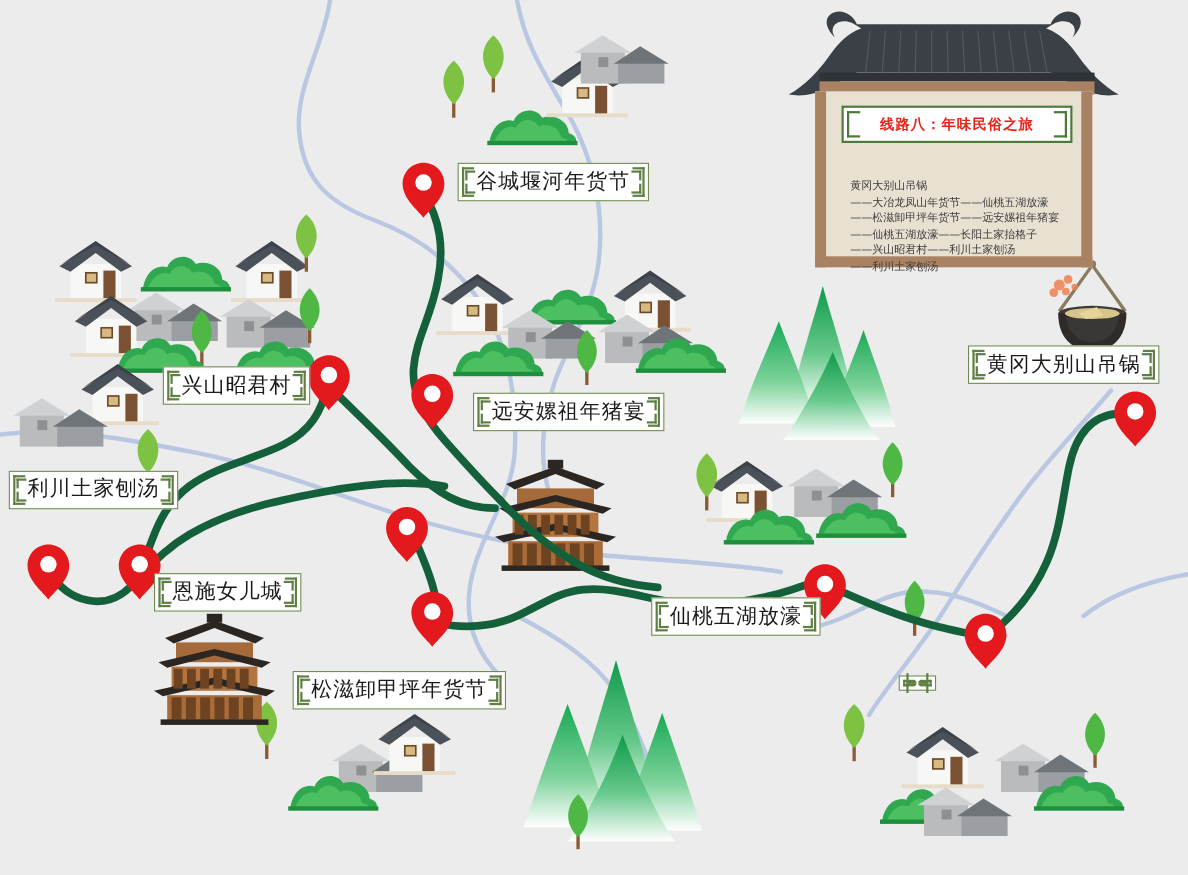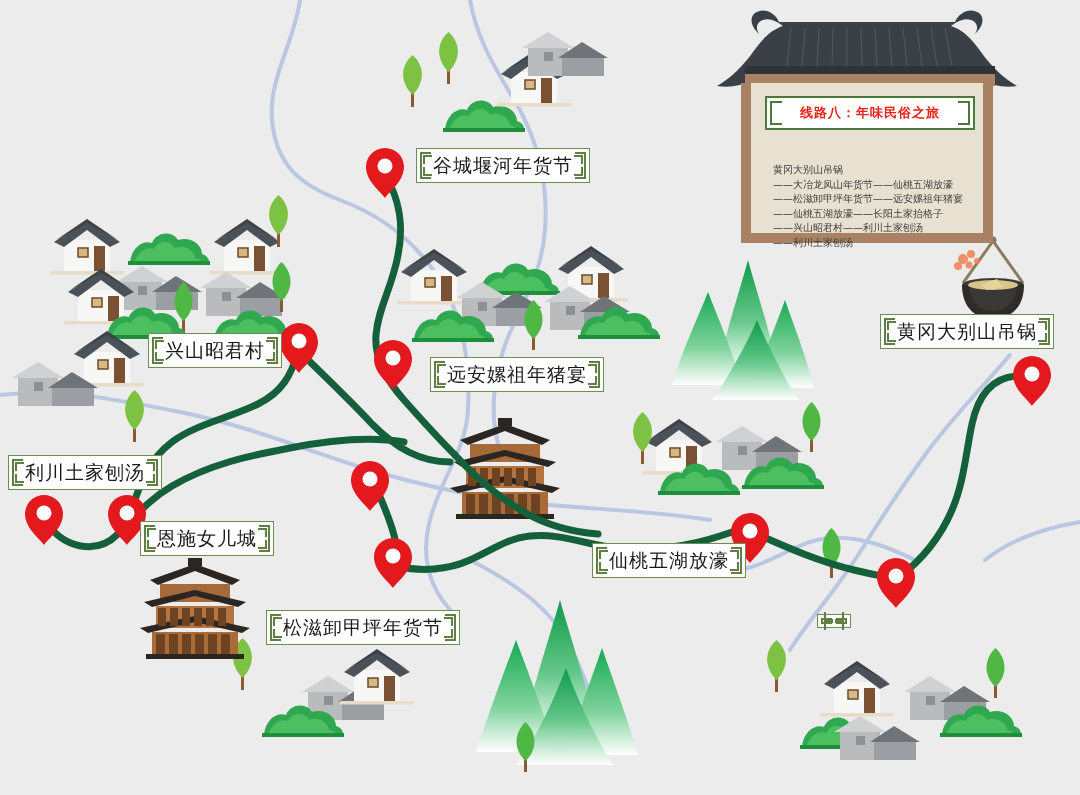--- a/index.html
+++ b/index.html
@@ -449,21 +449,21 @@
     <span>兴山昭君村</span>
   </div>
   <div class="place-label" style="left:430px;top:357px;">
     <span class="corner c-tl"></span><span class="corner c-tr"></span><span class="corner c-bl"></span><span class="corner c-br"></span>
     <span>远安嫘祖年猪宴</span>
   </div>
   <div class="place-label" style="left:880px;top:314px;">
     <span class="corner c-tl"></span><span class="corner c-tr"></span><span class="corner c-bl"></span><span class="corner c-br"></span>
     <span>黄冈大别山吊锅</span>
   </div>
-  <div class="place-label" style="left:8px;top:455px;">
+  <div class="place-label" style="left:8px;top:428px;font-family:Liberation Serif, serif;">
     <span class="corner c-tl"></span><span class="corner c-tr"></span><span class="corner c-bl"></span><span class="corner c-br"></span>
     <span>利川土家刨汤</span>
   </div>
   <div class="place-label" style="left:140px;top:521px;">
     <span class="corner c-tl"></span><span class="corner c-tr"></span><span class="corner c-bl"></span><span class="corner c-br"></span>
     <span>恩施女儿城</span>
   </div>
   <div class="place-label" style="left:592px;top:543px;">
     <span class="corner c-tl"></span><span class="corner c-tr"></span><span class="corner c-bl"></span><span class="corner c-br"></span>
     <span>仙桃五湖放濠</span>

